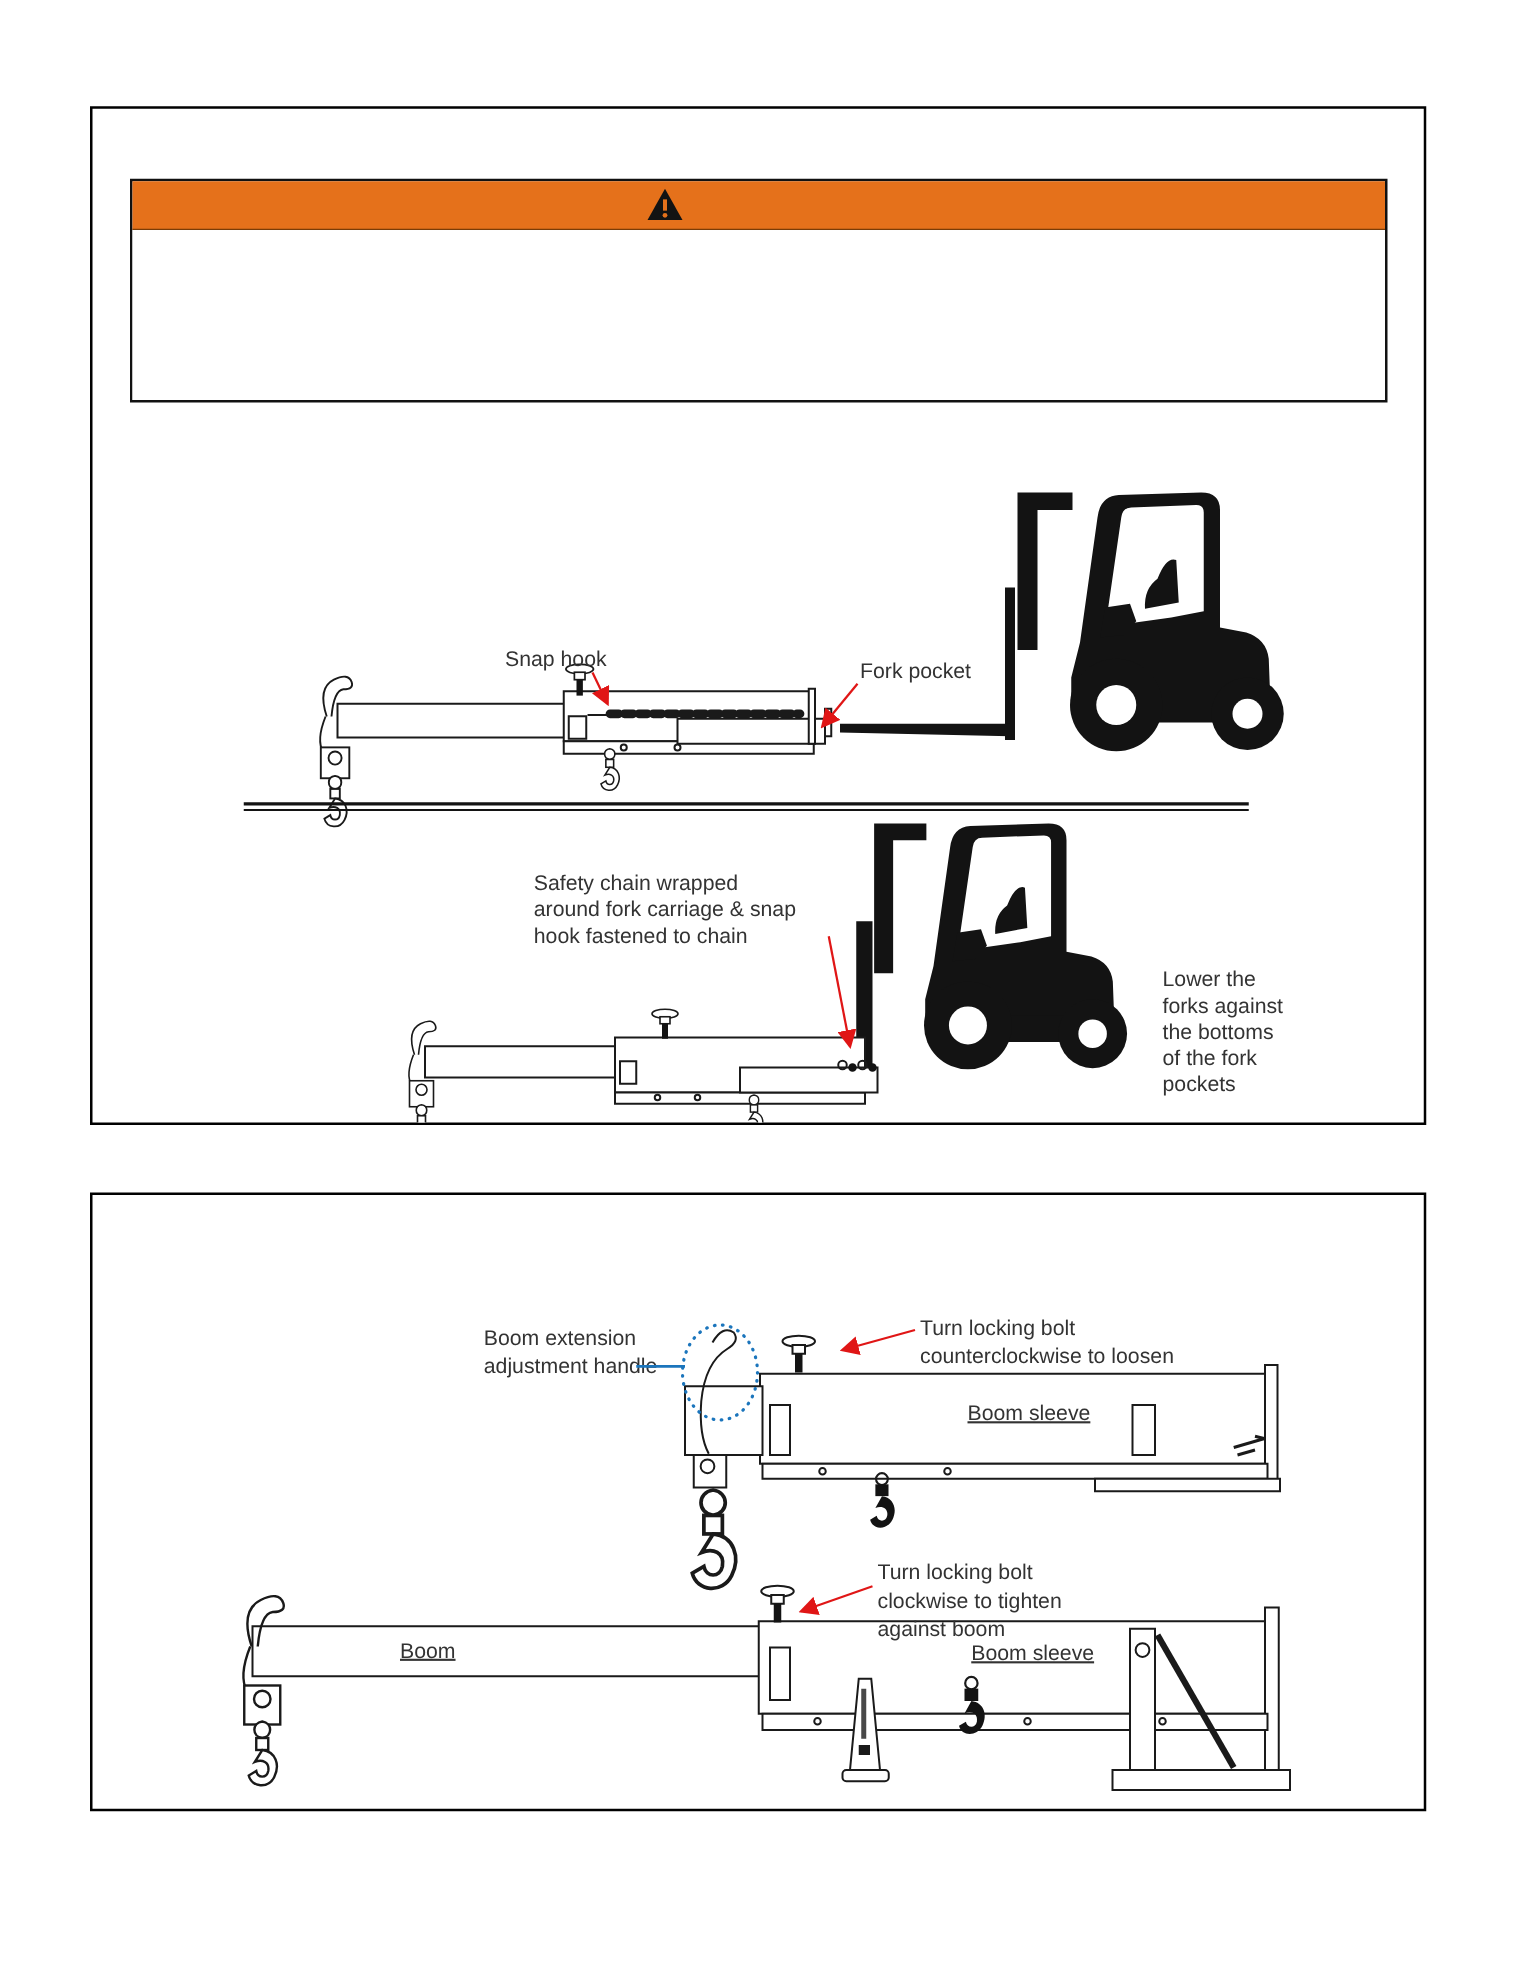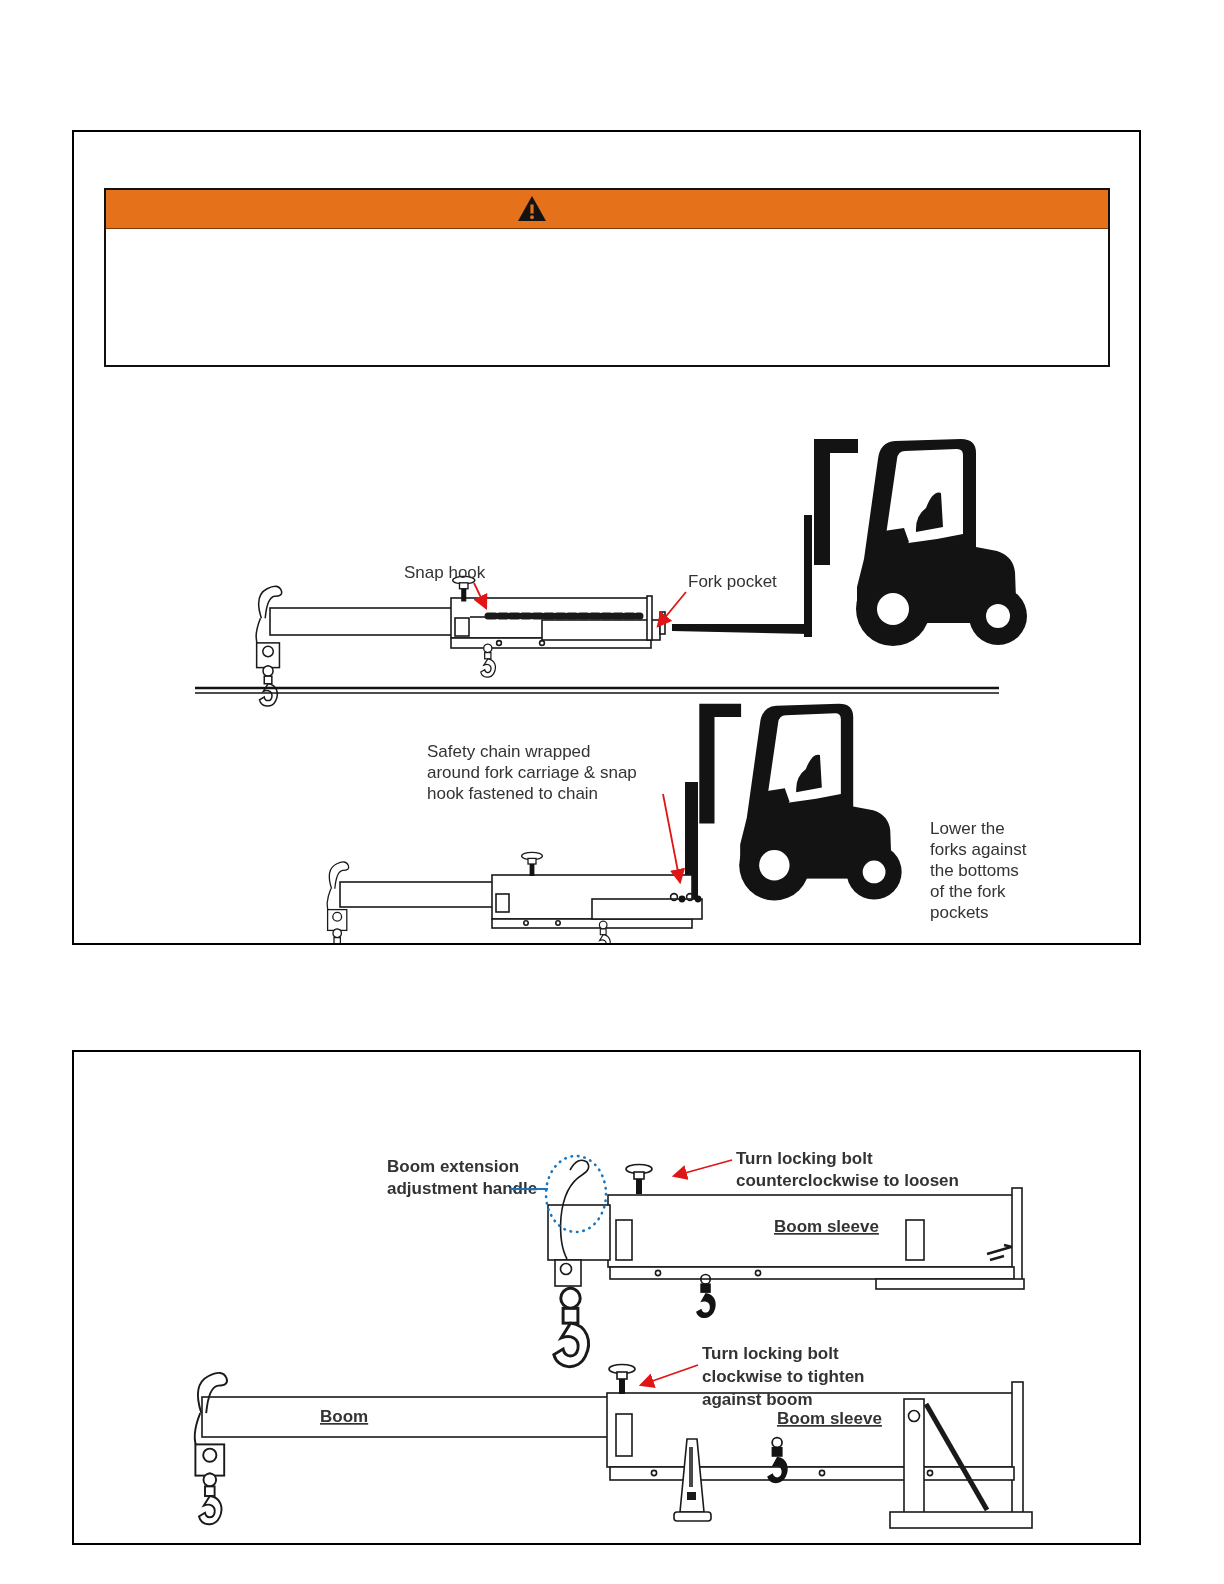--- a/index.html
+++ b/index.html
@@ -1,20 +1,20 @@
 <!DOCTYPE html>
 <html><head>
 <meta charset="utf-8">
 <style>
   html,body{margin:0;padding:0;background:#fff;}
   .page{position:relative;width:1224px;height:1584px;background:#fff;overflow:hidden;
         font-family:"Liberation Sans", sans-serif;}
-  .panel{position:absolute;left:72px;width:1065px;border:2px solid #000;background:#fff;margin-top:45px;}
+  .panel{position:absolute;left:72px;width:1065px;border:2px solid #000;background:#fff;}
   .panel-install{top:85px;height:811px;}
-  .panel-adjust{top:1005px;height:491px;font-weight:bold;}
+  .panel-adjust{top:954px;height:491px;}
   .fig{position:absolute;left:0;top:0;}
   .warning-box{position:absolute;left:30px;top:56px;width:1002px;height:175px;
                border:2px solid #111;background:#fff;}
   .warning-banner{position:relative;width:100%;height:38px;border-bottom:1px solid #7a3c07;}
   .warn-tri{position:absolute;left:411px;top:5px;width:30px;height:27px;}
   .warning-body{width:100%;height:136px;background:#fff;}
   .lbl{font-family:"Liberation Sans", sans-serif;font-size:17px;}
   .ul{text-decoration:underline;}
   .ln{stroke:#1a1a1a;stroke-width:1.6;fill:#fff;}
   .lnf{stroke:#1a1a1a;stroke-width:1.6;fill:none;}

